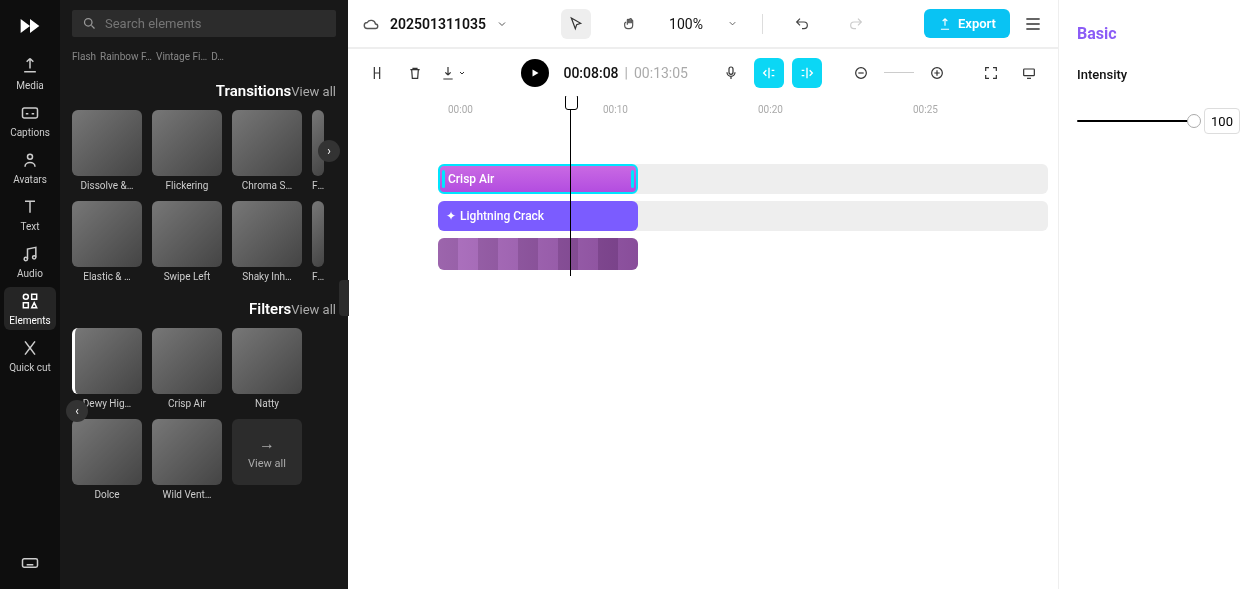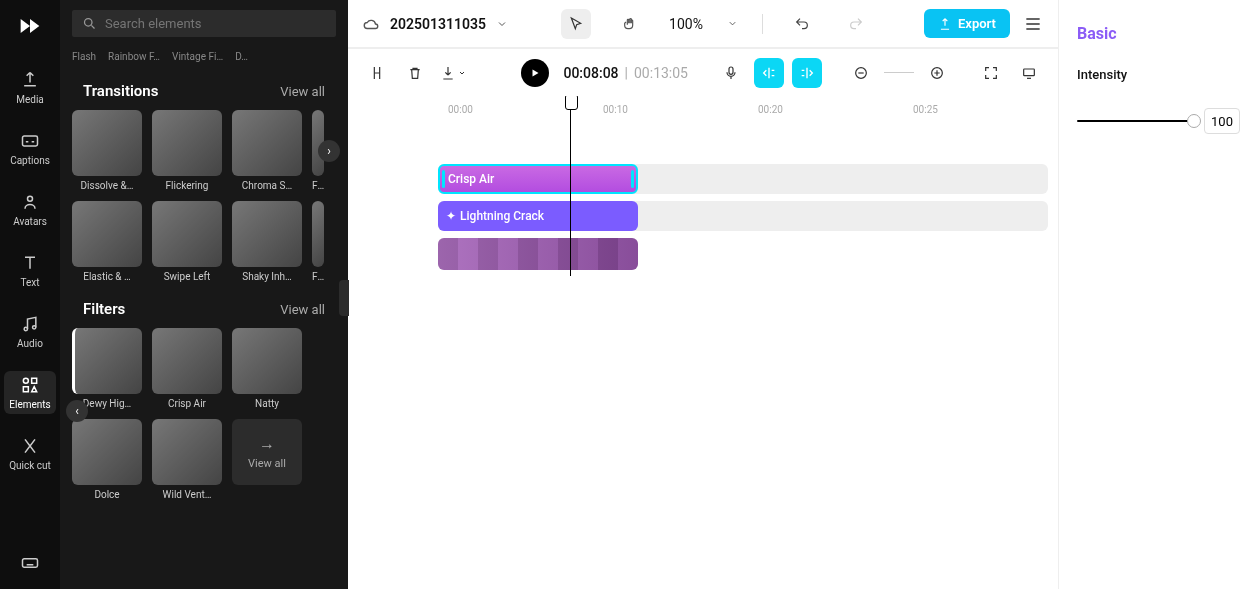--- a/index.html
+++ b/index.html
@@ -1,28 +1,28 @@
 <!DOCTYPE html>
 <html><head>
 <meta charset="utf-8">
 <style>
 *{margin:0;padding:0;box-sizing:border-box;font-family:-apple-system,BlinkMacSystemFont,"Segoe UI",Roboto,sans-serif}
 body{width:1258px;height:589px;overflow:hidden;background:#fff;display:flex}
-.left-rail{width:60px;background:#0e0e0e;display:flex;flex-direction:column;align-items:center;padding-top:12px;gap:18px;color:#fff}
+.left-rail{width:60px;background:#0e0e0e;display:flex;flex-direction:column;align-items:center;padding-top:12px;gap:4px;color:#fff}
 .logo{width:28px;height:28px;margin-bottom:8px}
 .rail-item{display:flex;flex-direction:column;align-items:center;gap:4px;cursor:pointer;font-size:10px;color:#ccc;padding:4px;border-radius:6px;width:52px}
 .rail-item.active{background:#252525;color:#fff}
 .rail-ico{width:20px;height:20px;display:flex;align-items:center;justify-content:center}
 .elements-panel{width:288px;background:#181818;display:flex;flex-direction:column;position:relative}
 .search-box{margin:10px 12px;background:#2c2c2c;border-radius:2px;display:flex;align-items:center;padding:6px 10px;gap:8px}
 .search-box input{background:transparent;border:none;outline:none;color:#aaa;font-size:13px;flex:1}
 .panel-content{flex:1;overflow:auto;padding:0 12px 12px}
 .panel-content::-webkit-scrollbar{width:0}
-.mini-row{display:flex;gap:12px;color:#888;font-size:10px;padding:4px 0 14px}
-.section-head{display:flex;justify-content:space-between;align-items:center;margin:6px 11px 10px}
+.mini-row{display:flex;gap:4px;color:#888;font-size:10px;padding:4px 0 14px}
+.section-head{display:flex;justify-content:flex-end;align-items:center;margin:6px 0 10px}
 .section-head h3{color:#fff;font-size:15px;font-weight:600}
 .section-head a{color:#aaa;font-size:13px;cursor:pointer}
 .thumb-grid{display:flex;gap:10px;flex-wrap:wrap;margin-bottom:18px;position:relative}
 .thumb{width:70px;display:flex;flex-direction:column;gap:4px;cursor:pointer}
 .thumb .img{width:70px;height:66px;border-radius:6px;background:linear-gradient(135deg,#777,#444)}
 .thumb .lbl{color:#ccc;font-size:10px;white-space:nowrap;overflow:hidden;text-overflow:ellipsis;text-align:center}
 .viewall-tile{width:70px;height:66px;background:#2c2c2c;border-radius:6px;display:flex;flex-direction:column;align-items:center;justify-content:center;color:#aaa;font-size:11px;gap:4px;cursor:pointer}
 .scroll-btn{position:absolute;width:22px;height:22px;border-radius:50%;background:#333;color:#fff;display:flex;align-items:center;justify-content:center;font-size:12px;cursor:pointer;z-index:2}
 .main-col{flex:1;display:flex;flex-direction:column;min-width:0}
 .topbar{height:48px;display:flex;align-items:center;padding:0 14px;gap:16px;border-bottom:1px solid #eee}

